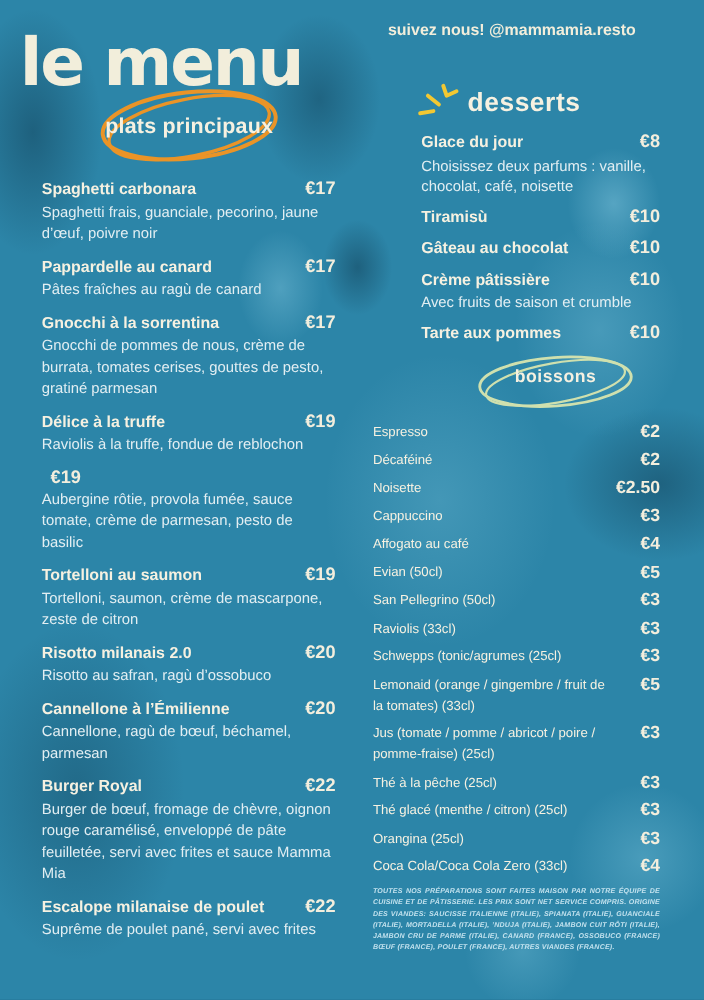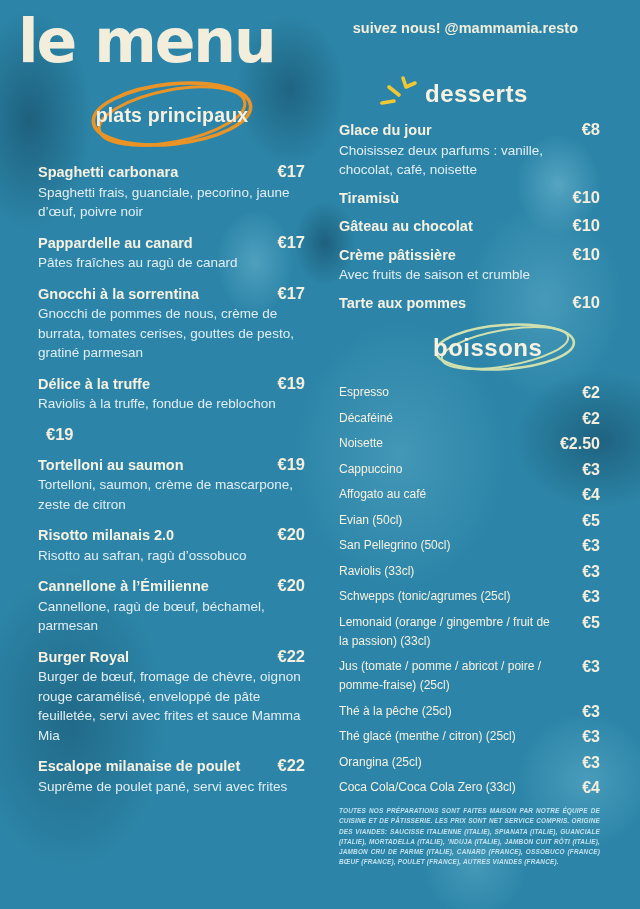--- a/index.html
+++ b/index.html
@@ -17,21 +17,21 @@
       radial-gradient(ellipse 45px 62px at 325px 243px, rgba(9,42,62,0.40), rgba(9,42,62,0) 70%),
       radial-gradient(ellipse 60px 72px at 558px 185px, rgba(160,220,240,0.36), rgba(160,220,240,0) 70%),
       radial-gradient(ellipse 110px 140px at 545px 300px, rgba(150,214,235,0.26), rgba(150,214,235,0) 70%),
       radial-gradient(ellipse 150px 190px at 400px 455px, rgba(141,209,230,0.24), rgba(141,209,230,0) 70%),
       radial-gradient(ellipse 125px 100px at 600px 440px, rgba(9,42,62,0.38), rgba(9,42,62,0) 70%),
       radial-gradient(ellipse 140px 220px at 70px 720px, rgba(9,42,62,0.30), rgba(9,42,62,0) 70%),
       radial-gradient(circle 90px at 585px 780px, rgba(141,209,230,0.30), rgba(141,209,230,0) 75%),
       radial-gradient(circle 70px at 475px 865px, rgba(141,209,230,0.26), rgba(141,209,230,0) 75%);
   }
   .title {
-    position:absolute; left:18px; top:10px;
+    position:absolute; left:18px; top:26px;
     font-family:"DejaVu Sans", sans-serif;
     font-size:60px; font-weight:bold; letter-spacing:-2px;
     color:#f2eedb; line-height:1.05;
   }
   .social {
     position:absolute; top:20px; right:62px;
     font-size:14.5px; font-weight:bold; color:#f2eedb;
   }
   .col-left  { position:absolute; left:38px;  top:80px; width:267px; }
   .col-right { position:absolute; left:339px; top:78px; width:261px; }
@@ -44,26 +44,26 @@
   }
   .hw-desserts { position:relative; height:42px; }
   .hw-desserts svg { position:absolute; left:40px; top:-4px; }
   .hw-desserts h2 {
     position:absolute; left:86px; top:2px;
     font-size:24px; font-weight:bold; color:#f6f1e1; letter-spacing:0.5px;
   }
   .hw-boissons { position:relative; height:52px; margin-top:4px; margin-bottom:10px; }
   .hw-boissons svg { position:absolute; left:94px; top:0; }
   .hw-boissons h2 {
-    position:absolute; left:94px; top:13px; width:144px; text-align:left;
-    font-size:24px; font-weight:bold; color:#f6f1e1; letter-spacing:0.5px;
+    position:absolute; left:94px; top:13px; width:144px; text-align:center;
+    font-size:16px; font-weight:bold; color:#f6f1e1; letter-spacing:0.5px;
   }
 
   .item { margin-bottom:11px; }
-  .desserts .item { margin-bottom:8px; }
+  .desserts .item { margin-bottom:8px;margin-left:44px; }
   .irow { display:flex; justify-content:space-between; align-items:baseline; }
   .name { font-weight:bold; font-size:14.5px; color:#f6f1e1; line-height:19.5px; }
   .price { font-weight:bold; font-size:16.5px; color:#f3eedd; margin-left:8px; white-space:nowrap; }
   .desc { font-size:13.5px; color:#e2eef2; line-height:19.5px; }
 
   .drink-row { display:flex; justify-content:space-between; align-items:flex-start; margin-bottom:6.5px; }
   .dname { font-weight:normal; font-size:12px; line-height:19px; color:#f6f1e1; max-width:216px; }
   .drinks .price { font-size:16px; line-height:19px; }
 
   .fineprint {
@@ -121,20 +121,21 @@
             <span class="name">Délice à la truffe</span>
             <span class="price">€19</span>
           </div>
           <div class="desc">Raviolis à la truffe, fondue de reblochon</div>
         </div>
 
         <div class="item">
           <div class="irow">
             <span class="price">€19</span>
           </div>
+          <div class="desc">Aubergine rôtie, provola fumée, sauce tomate, crème de parmesan, pesto de basilic</div>
         </div>
 
         <div class="item">
           <div class="irow">
             <span class="name">Tortelloni au saumon</span>
             <span class="price">€19</span>
           </div>
           <div class="desc">Tortelloni, saumon, crème de mascarpone, zeste de citron</div>
         </div>
 
@@ -272,21 +273,21 @@
           <span class="dname">Raviolis (33cl)</span>
           <span class="price">€3</span>
         </div>
 
         <div class="drink-row">
           <span class="dname">Schwepps (tonic/agrumes (25cl)</span>
           <span class="price">€3</span>
         </div>
 
         <div class="drink-row">
-          <span class="dname">Lemonaid (orange / gingembre / fruit de la passion) (33cl)</span>
+          <span class="dname">Lemonaid (orange / gingembre / fruit de la tomates) (33cl)</span>
           <span class="price">€5</span>
         </div>
 
         <div class="drink-row">
           <span class="dname">Jus (tomate / pomme / abricot / poire / pomme-fraise) (25cl)</span>
           <span class="price">€3</span>
         </div>
 
         <div class="drink-row">
           <span class="dname">Thé à la pêche (25cl)</span>

